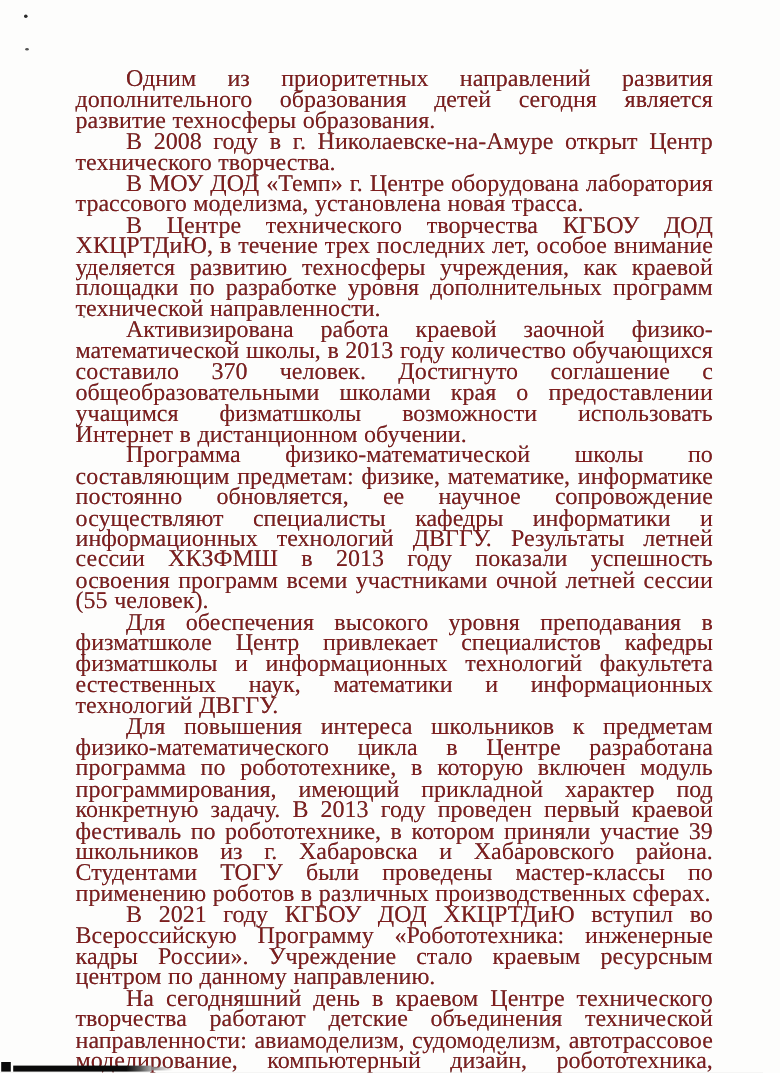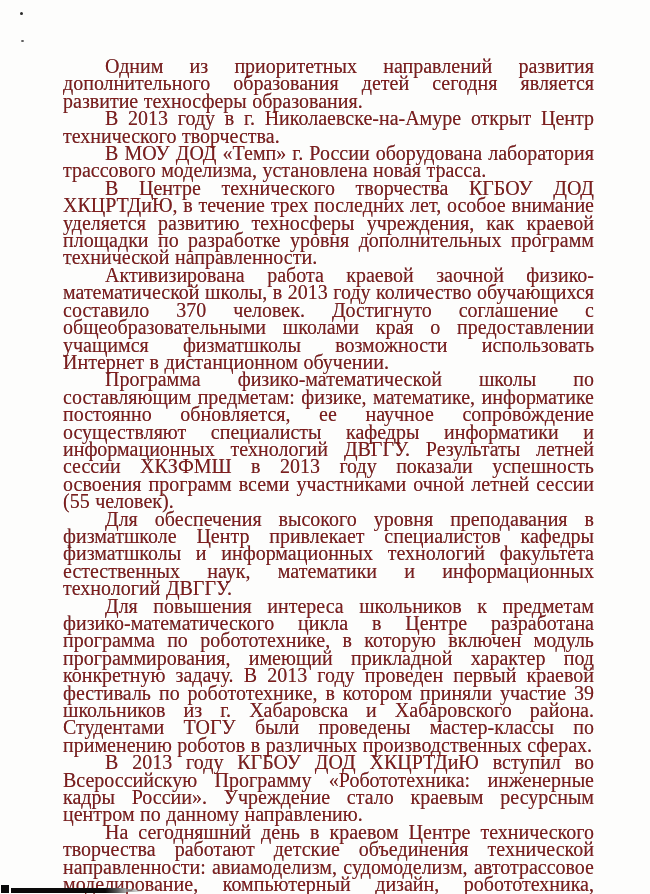--- a/index.html
+++ b/index.html
@@ -61,28 +61,28 @@
     background: linear-gradient(to right, #8a8a8a, transparent);
   }
 </style>
 </head>
 <body>
 
 <div class="page">
 
   <div class="text-block">
     <p class="para">Одним из приоритетных направлений развития дополнительного образования детей сегодня является развитие техносферы образования.</p>
-    <p class="para">В 2013 году в г. Николаевске-на-Амуре открыт Центр технического творчества.</p>
-    <p class="para">В МОУ ДОД «Темп» г. России оборудована лаборатория трассового моделизма, установлена новая трасса.</p>
+    <p class="para">В 2008 году в г. Николаевске-на-Амуре открыт Центр технического творчества.</p>
+    <p class="para">В МОУ ДОД «Темп» г. Центре оборудована лаборатория трассового моделизма, установлена новая трасса.</p>
     <p class="para">В Центре технического творчества КГБОУ ДОД ХКЦРТДиЮ, в течение трех последних лет, особое внимание уделяется развитию техносферы учреждения, как краевой площадки по разработке уровня дополнительных программ технической направленности.</p>
     <p class="para">Активизирована работа краевой заочной физико-математической школы, в 2013 году количество обучающихся составило 370 человек. Достигнуто соглашение с общеобразовательными школами края о предоставлении учащимся физматшколы возможности использовать Интернет в дистанционном обучении.</p>
     <p class="para">Программа физико-математической школы по составляющим предметам: физике, математике, информатике постоянно обновляется, ее научное сопровождение осуществляют специалисты кафедры информатики и информационных технологий ДВГГУ. Результаты летней сессии ХКЗФМШ в 2013 году показали успешность освоения программ всеми участниками очной летней сессии (55 человек).</p>
     <p class="para">Для обеспечения высокого уровня преподавания в физматшколе Центр привлекает специалистов кафедры физматшколы и информационных технологий факультета естественных наук, математики и информационных технологий ДВГГУ.</p>
     <p class="para">Для повышения интереса школьников к предметам физико-математического цикла в Центре  разработана программа по робототехнике, в которую включен модуль программирования, имеющий  прикладной характер под конкретную задачу. В 2013 году проведен первый краевой фестиваль по робототехнике, в котором приняли участие 39 школьников из г. Хабаровска и Хабаровского района. Студентами ТОГУ были проведены мастер-классы по применению роботов в различных производственных сферах.</p>
-    <p class="para">В 2013 году КГБОУ ДОД ХКЦРТДиЮ вступил во Всероссийскую Программу  «Робототехника: инженерные кадры России». Учреждение стало краевым ресурсным центром по данному направлению.</p>
+    <p class="para">В 2021 году КГБОУ ДОД ХКЦРТДиЮ вступил во Всероссийскую Программу  «Робототехника: инженерные кадры России». Учреждение стало краевым ресурсным центром по данному направлению.</p>
     <p class="para">На сегодняшний день в краевом Центре технического творчества работают детские объединения технической направленности: авиамоделизм, судомоделизм, автотрассовое моделирование, компьютерный дизайн, робототехника, компьютерная анимация и мультипликация и др. Количество: 307 обучающихся в 25 объединениях.</p>
   </div>
 
   <div class="speck s1"></div>
   <div class="speck s2"></div>
   <div class="speck s3"></div>
   <div class="speck s4"></div>
   <div class="scan-bar-cap"></div>
   <div class="scan-bar"></div>
   <div class="scan-bar-tail"></div>

